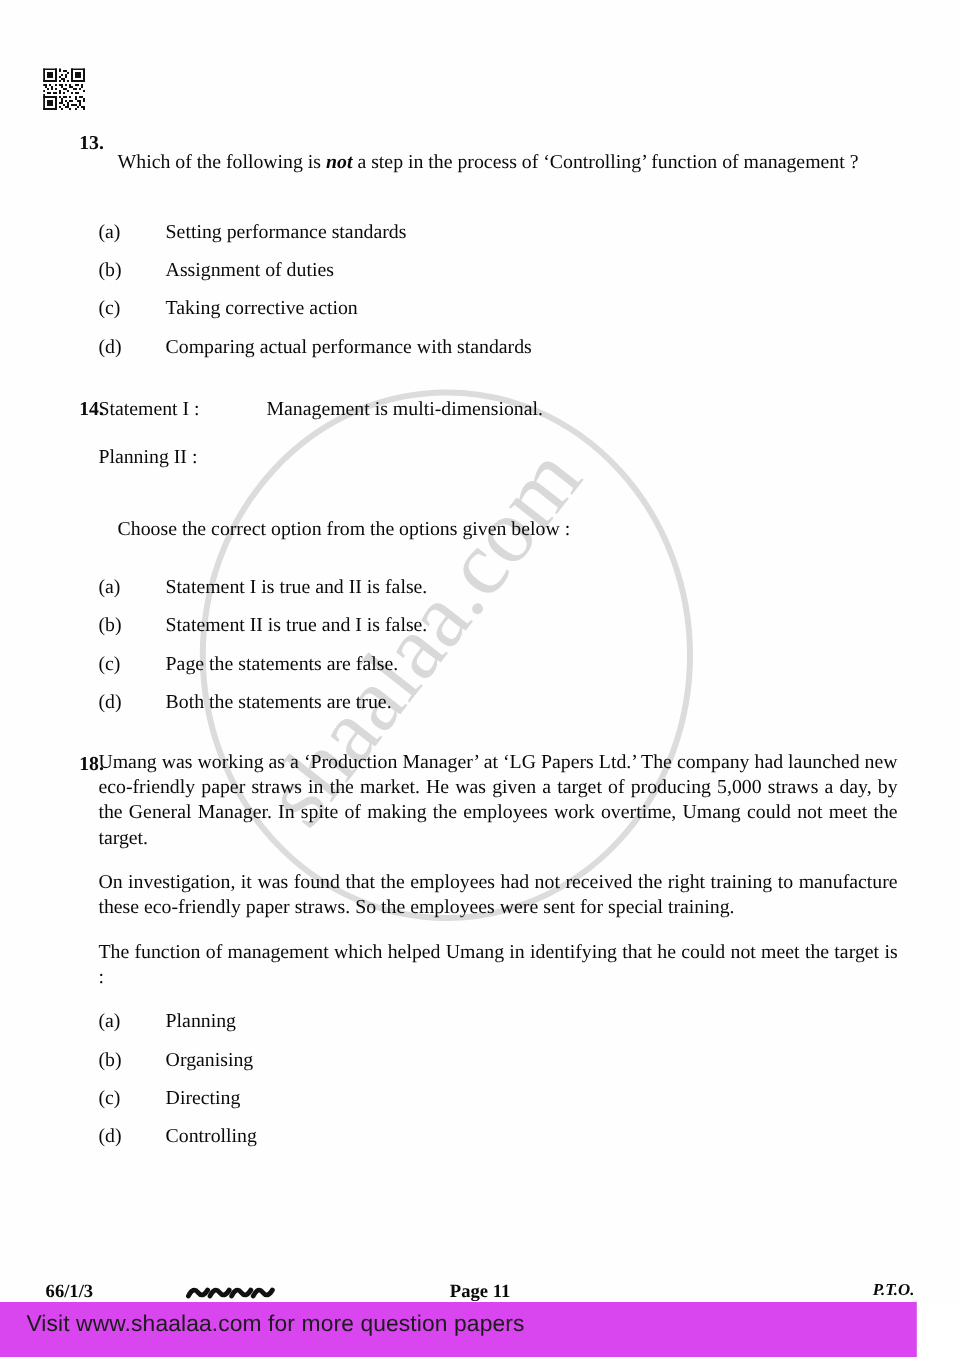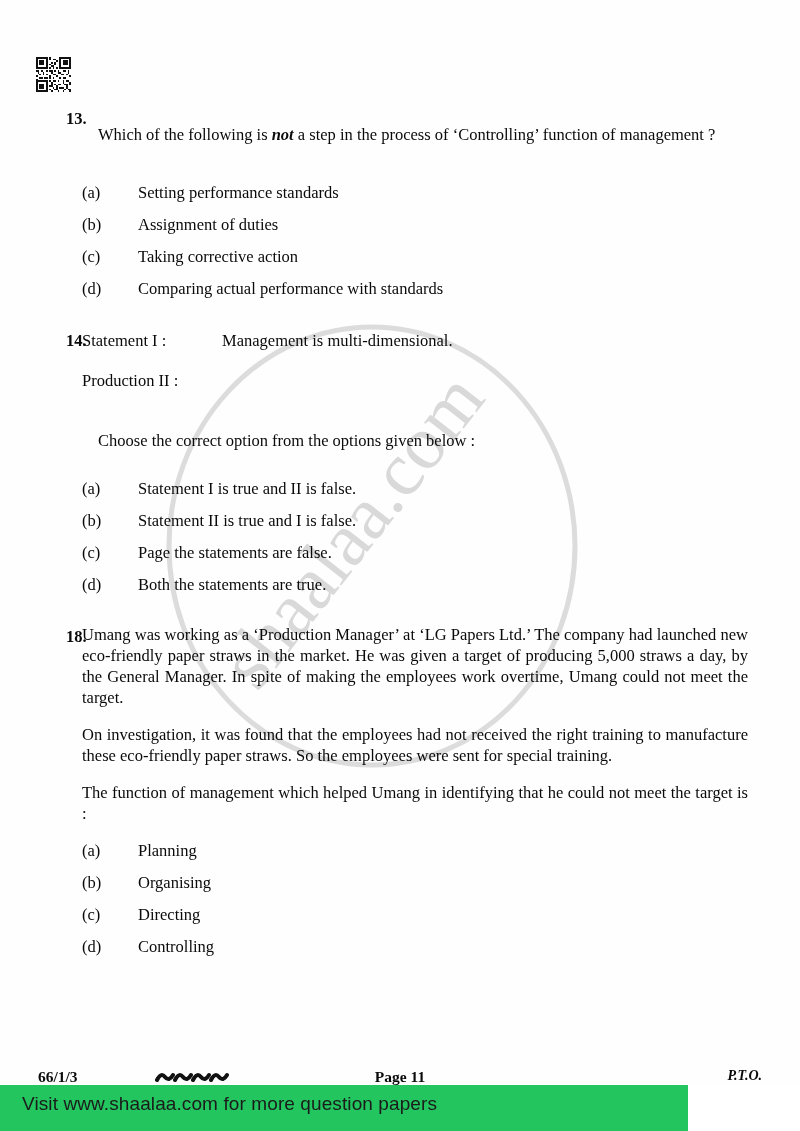--- a/index.html
+++ b/index.html
@@ -157,23 +157,23 @@
     font-size: 14px;
     font-weight: bold;
     font-style: italic;
   }
 
   
   #banner {
     position: absolute;
     left: 0;
     top: 1085px;
-    width: 688px;
+    width: 764px;
     height: 46px;
-    background: #22c55e;
+    background: #d946ef;
     z-index: 5;
   }
   #banner .btext {
     position: absolute;
     left: 22px;
     top: 8px;
     font-family: "Liberation Sans", "DejaVu Sans", sans-serif;
     font-size: 19px;
     color: #1b1b1b;
     letter-spacing: 0.1px;
@@ -320,21 +320,21 @@
     <div class="qblock" style="padding-top:26px;">
       <div class="qrow">
         <div class="qnum">14.</div>
         <div class="qbody">
           <div class="stmt">
             <span class="slabel">Statement I :</span>
             <span class="sbody one-line">Management is multi-dimensional.</span>
           </div>
           <div style="height:14px;"></div>
           <div class="stmt">
-            <span class="slabel">Production II :</span>
+            <span class="slabel">Planning II :</span>
           </div>
         </div>
       </div>
       <div style="height:18px;"></div>
       <div class="qrow">
         <div class="qnum"></div>
         <div class="qbody">
           <p class="qtext">Choose the correct option from the options given below :</p>
           <div style="height:6px;"></div>
           <div class="opt">

